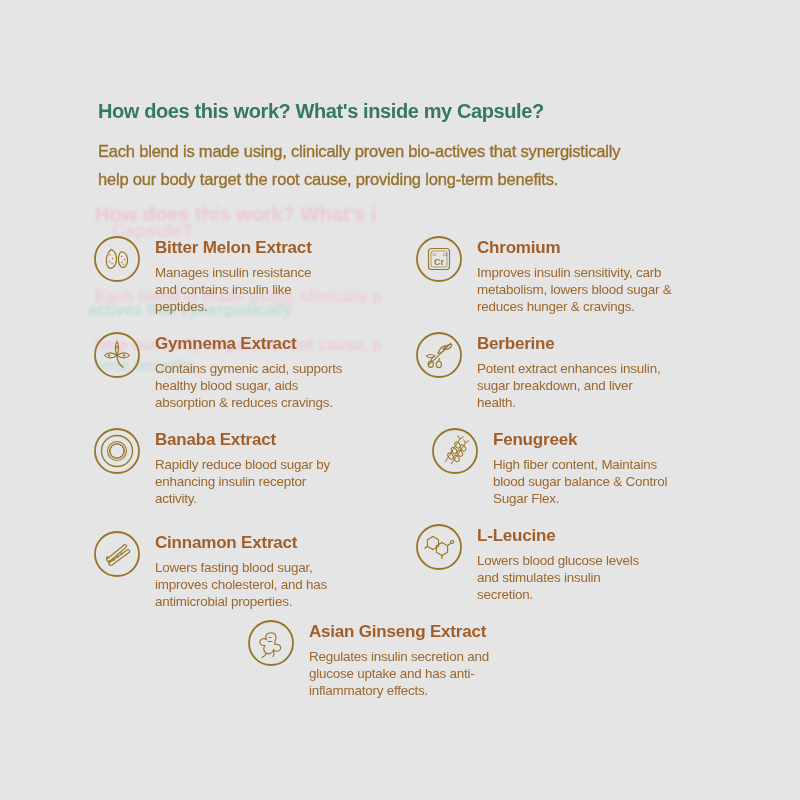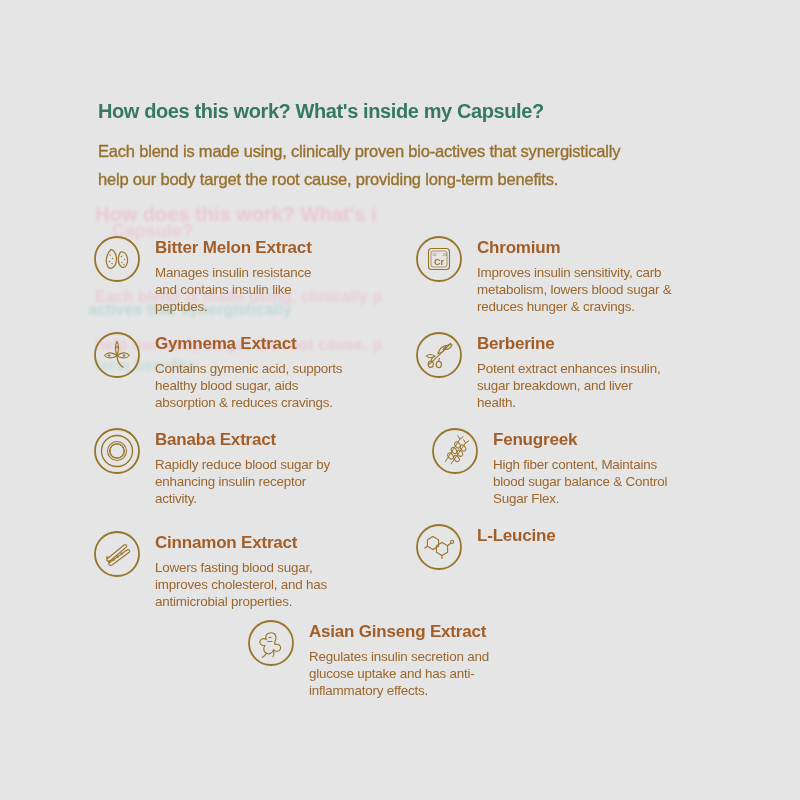--- a/index.html
+++ b/index.html
@@ -222,20 +222,23 @@
         <polygon points="17,12.5 22.6,15.75 22.6,22.25 17,25.5 11.4,22.25 11.4,15.75"></polygon>
         <polygon points="26,18.5 31.6,21.75 31.6,28.25 26,31.5 20.4,28.25 20.4,21.75"></polygon>
         <path d="M31.6 21.75 L35 19"></path>
         <circle cx="36.2" cy="17.8" r="1.6"></circle>
         <path d="M11.4 22.25 L8.5 24.5"></path>
         <path d="M26 31.5 L26 35"></path>
       </svg>
     </span>
     <div class="ing-text">
       <div class="ing-name">L-Leucine</div>
+      <div class="ing-desc">Lowers blood glucose levels
+and stimulates insulin
+secretion.</div>
     </div>
   </div>
 
   <div class="ing-row" style="left:248px;top:620px;">
     <span class="icon-badge">
       <svg width="46" height="46" viewBox="0 0 46 46" fill="none" stroke="#97742a" stroke-width="1.1">
         <circle cx="23" cy="23" r="22" stroke-width="1.8"></circle>
         <path d="M20 13.5 C24 11.5 28 13.5 28 17.5 C28 20.5 26 21.5 27 24.5 C30 23.5 33.5 25.5 32.5 28.8 C31.5 31.8 27.5 31.8 25.5 29.8 C24.5 33 21 35 18 33 C15 31 15.2 27.3 17.2 25.3 C14 26.3 11 24 12 21 C13 18.2 16.3 18.2 18.3 19.2 C17.3 17 18 14.7 20 13.5 Z"></path>
         <path d="M18.5 33 C17.5 35.5 15.8 36.8 13.8 37.8"></path>
         <path d="M25.5 30 C26.5 33 26 35 24.8 37"></path>

